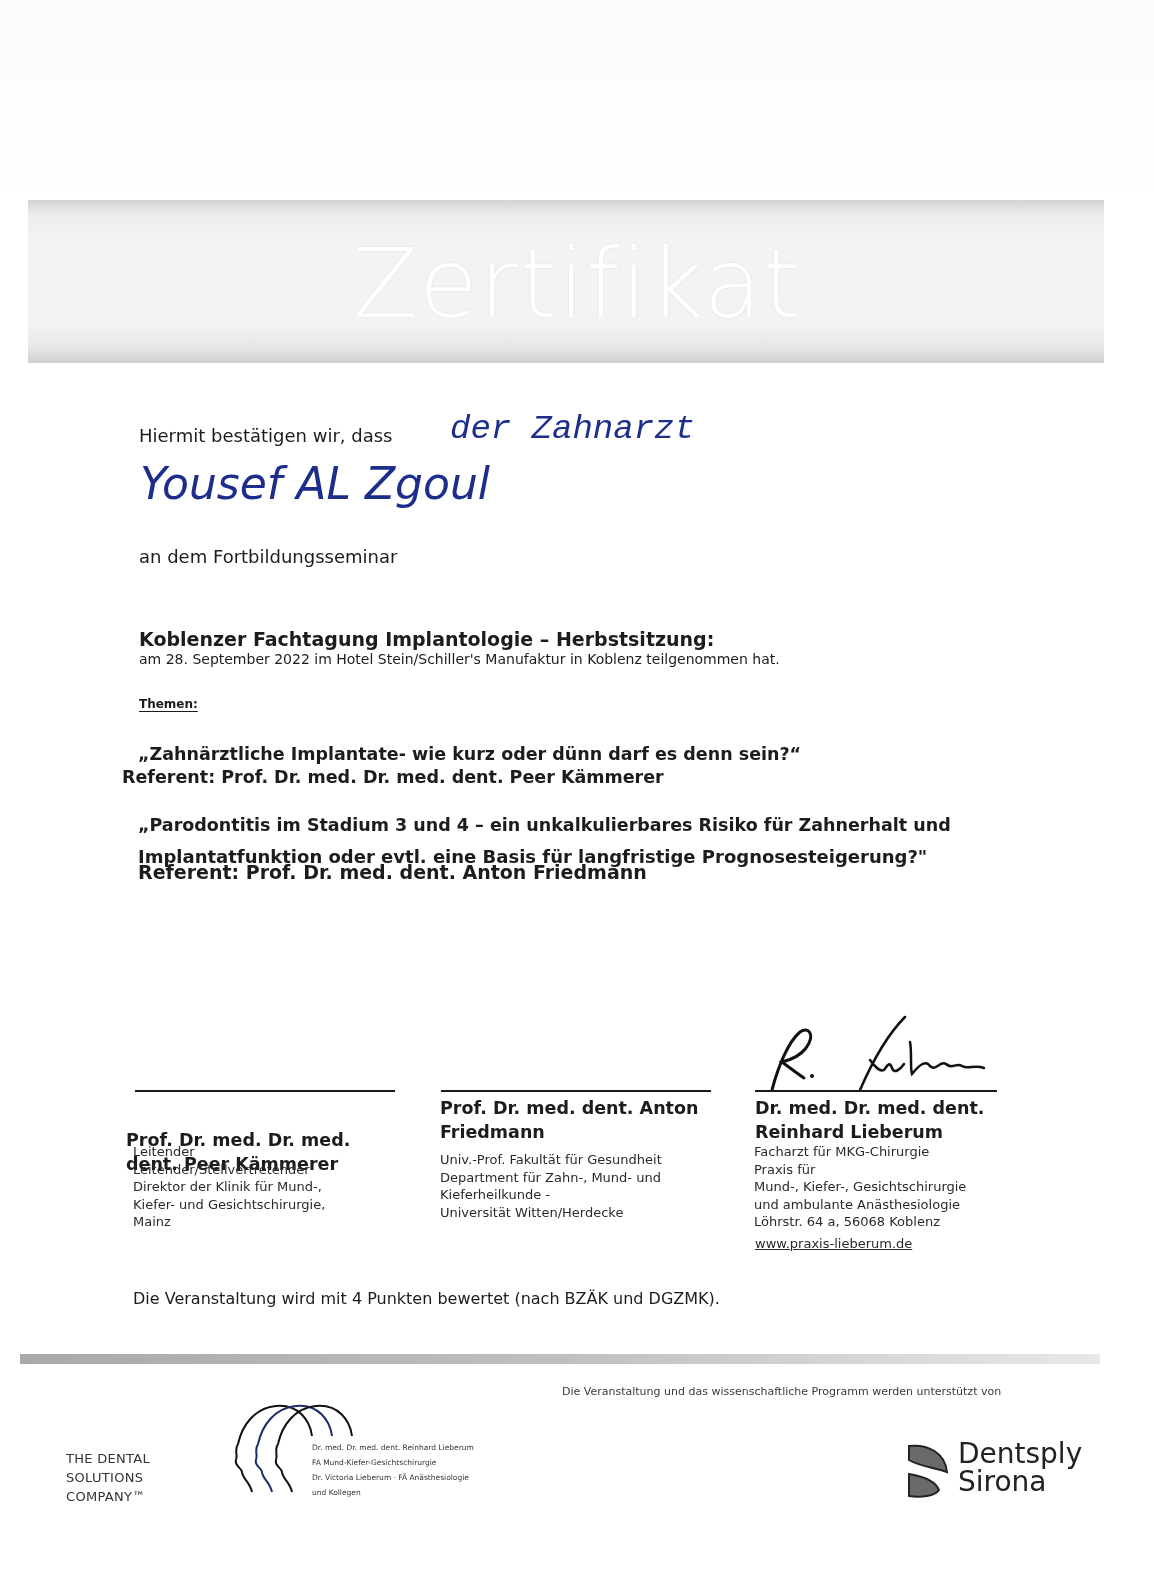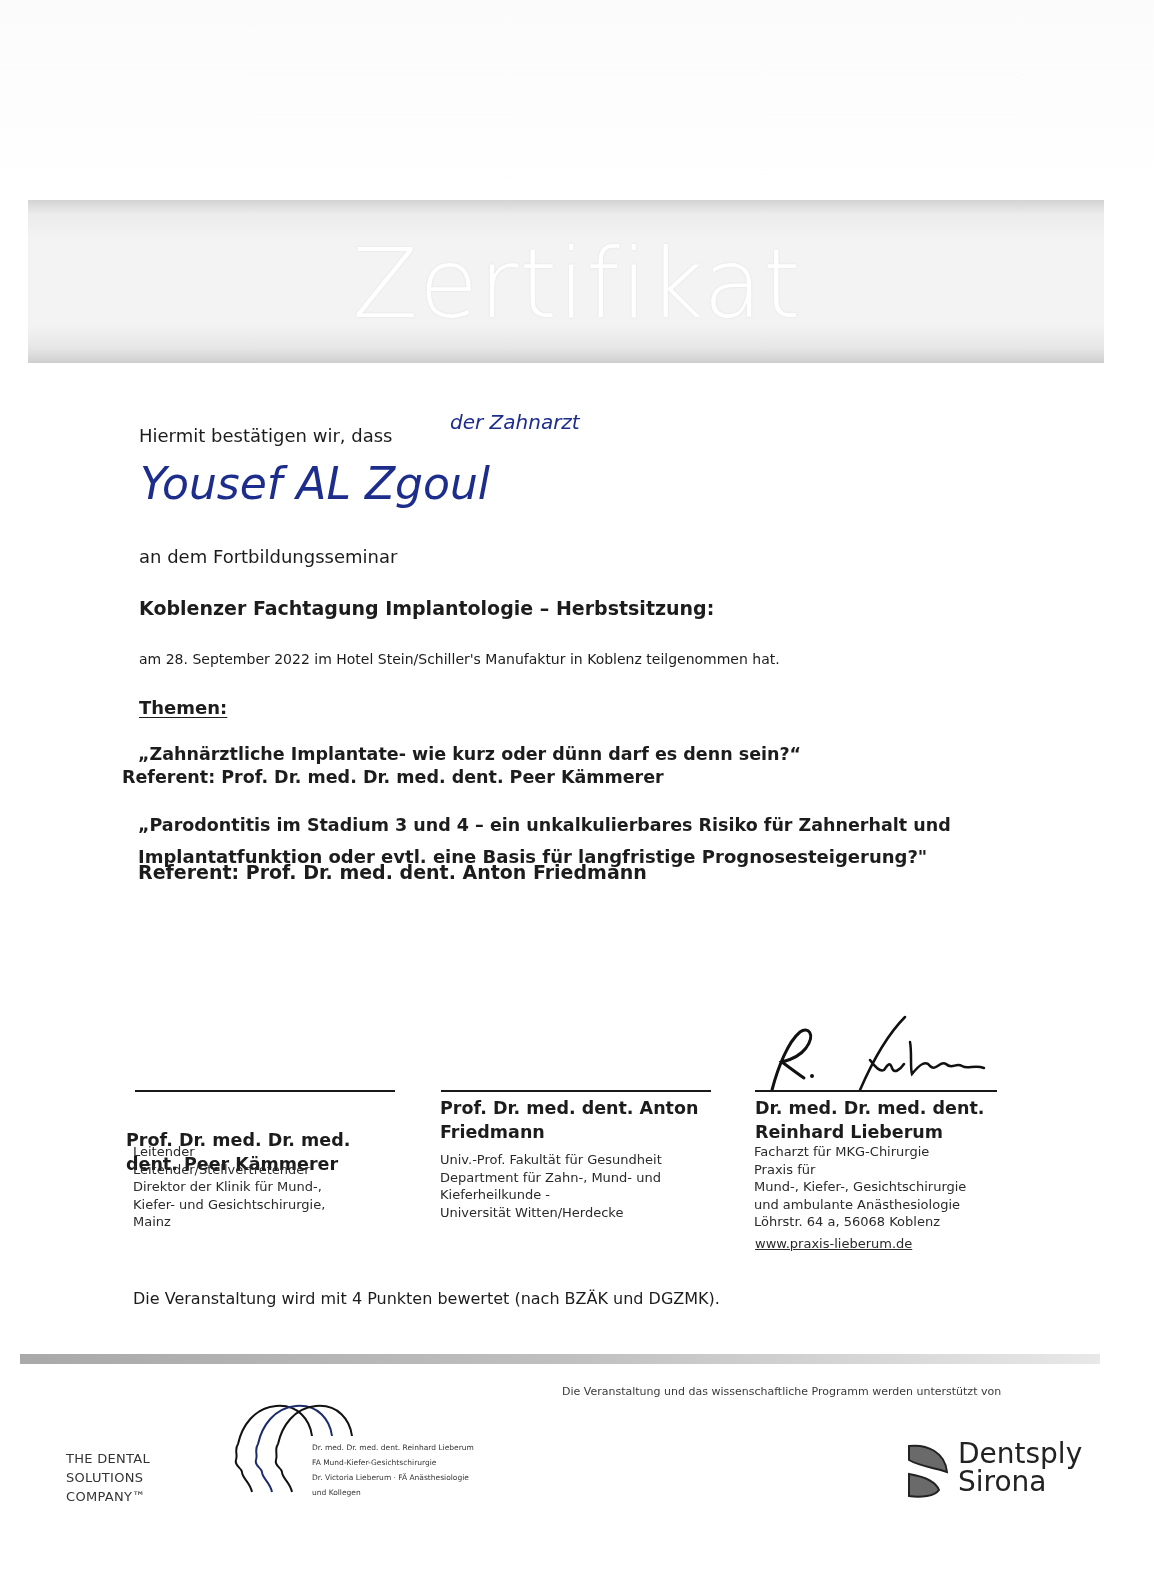--- a/index.html
+++ b/index.html
@@ -18,21 +18,21 @@
     background: linear-gradient(#d3d3d3 0px, #ececec 14px, #f3f3f3 40px, #f3f3f3 125px, #e6e6e6 148px, #cfcfcf 163px);
   }
   .banner-title {
     position: absolute; left: 0; right: 0; top: 228px; text-align: center;
     font-family: "DejaVu Sans", sans-serif; font-weight: 300;
     font-size: 96px; letter-spacing: 1px; color: #ffffff;
     text-shadow: 0 0 2px #dcdcdc;
   }
   .txt { position: absolute; white-space: nowrap; }
   .regular { font-size: 18px; }
-  .bold { font-weight: bold; font-size: 18px; }
+  .bold { font-weight: bold; font-size: 12px; }
   .hand {
     position: absolute; white-space: nowrap; color: #1d2d8c;
     font-family: "DejaVu Sans", sans-serif; font-style: italic; font-weight: 300;
   }
   .underline { text-decoration: underline; text-underline-offset: 3px; }
   .sig-line { position: absolute; height: 2px; background: #1a1a1a; }
   .sig-name { position: absolute; font-weight: bold; font-size: 17.5px; line-height: 24px; }
   .sig-desc { position: absolute; font-size: 13px; line-height: 17.6px; color: #2a2a2a; white-space: pre-line; }
   .link { color: #2a2a2a; text-decoration: underline; }
   .footer-bar {
@@ -46,25 +46,25 @@
 </style>
 </head>
 <body>
 
 <div class="page-top-shade"></div>
 
 <div class="banner"></div>
 <div class="banner-title">Zertifikat</div>
 
 <div class="txt regular" style="left:139px; top:425px;">Hiermit bestätigen wir, dass</div>
-<div class="hand" style="left:450px; top:410px; font-size:20px;">der Zahnarzt</div>
+<div class="hand" style="left:450px; top:410px; font-size:34px;font-family:Liberation Mono, monospace;">der Zahnarzt</div>
 <div class="hand" style="left:140px; top:458px; font-size:44px;">Yousef AL Zgoul</div>
 <div class="txt regular" style="left:139px; top:546px;">an dem Fortbildungsseminar</div>
 
-<div class="txt bold" style="left:139px; top:597px; font-size:19px;">Koblenzer Fachtagung Implantologie – Herbstsitzung:</div>
+<div class="txt bold" style="left:139px; top:628px; font-size:19px;">Koblenzer Fachtagung Implantologie – Herbstsitzung:</div>
 <div class="txt regular" style="left:139px; top:651px; font-size:14px;">am 28. September 2022 im Hotel Stein/Schiller's Manufaktur in Koblenz teilgenommen hat.</div>
 
 <div class="txt bold underline" style="left:139px; top:697px;">Themen:</div>
 
 <div class="txt bold" style="left:138px; top:744px; font-size:17.5px;">„Zahnärztliche Implantate- wie kurz oder dünn darf es denn sein?“</div>
 <div class="txt bold" style="left:122px; top:767px; font-size:17.5px;">Referent: Prof. Dr. med. Dr. med. dent. Peer Kämmerer</div>
 
 <div class="txt bold" style="left:138px; top:815px; font-size:17.5px;">„Parodontitis im Stadium 3 und 4 – ein unkalkulierbares Risiko für Zahnerhalt und</div>
 <div class="txt bold" style="left:138px; top:838px; font-size:18px;margin-top:8px;">Implantatfunktion oder evtl. eine Basis für langfristige Prognosesteigerung?"</div>
 <div class="txt bold" style="left:138px; top:861px; font-size:19px;">Referent: Prof. Dr. med. dent. Anton Friedmann</div>

